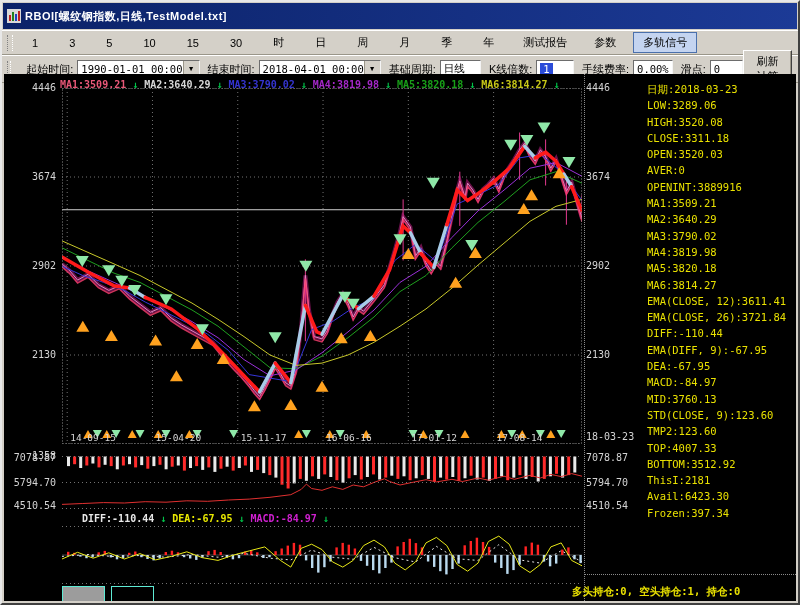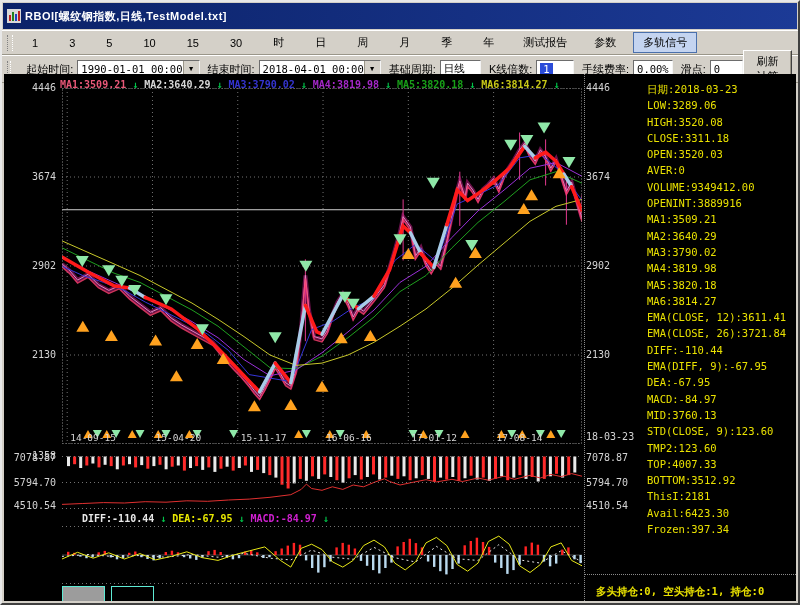--- a/index.html
+++ b/index.html
@@ -42,21 +42,21 @@
   .dn-arrow{color:#00c44a;}
   .macd-row{position:absolute;left:62px;top:439px;font-family:"DejaVu Sans Mono",monospace;
     font-size:10px;font-weight:bold;white-space:nowrap;padding-left:16px;}
   .tick{position:absolute;font-family:"DejaVu Sans Mono",monospace;font-size:10px;color:#d4d4d4;white-space:nowrap;}
   .left-tick{left:2px;width:50px;text-align:right;}
   .right-tick{left:582px;}
   .vsep{position:absolute;left:580px;top:0;bottom:0;border-left:1px dotted #8a8a8a;}
   .info-panel{position:absolute;left:643px;top:7px;color:#e9e100;
     font-family:"DejaVu Sans Mono",monospace;font-size:10.5px;line-height:16.3px;white-space:nowrap;}
   .panel-divider{position:absolute;left:581px;right:0;top:500px;border-top:1px dotted #8a8a8a;}
-  .pos-line{position:absolute;left:592px;top:511px;color:#e9e100;
+  .pos-line{position:absolute;left:568px;top:511px;color:#e9e100;
     font-family:"DejaVu Sans Mono",monospace;font-size:10.5px;font-weight:bold;white-space:nowrap;}
   .ind-btns{position:absolute;left:58px;top:512px;display:flex;gap:6px;}
   .ind-btn{font-family:"DejaVu Sans Mono",monospace;font-size:12px;font-weight:bold;
     padding:14px 6px;border:1px solid #5eead4;color:#d8c020;background:#000;cursor:default;}
   .ind-btn.active{background:#9c9c9c;color:#6a5a00;}
 </style>
 </head>
 <body>
 
 <div class="window">
@@ -132,21 +132,20 @@
     <div class="ma-row"><span style="color: rgb(232, 88, 120);">MA1:3509.21</span><span class="dn-arrow">↓</span><span style="color: rgb(216, 216, 216);">MA2:3640.29</span><span class="dn-arrow">↓</span><span style="color: rgb(52, 52, 208);">MA3:3790.02</span><span class="dn-arrow">↓</span><span style="color: rgb(164, 40, 200);">MA4:3819.98</span><span class="dn-arrow">↓</span><span style="color: rgb(24, 160, 24);">MA5:3820.18</span><span class="dn-arrow">↓</span><span style="color: rgb(200, 200, 24);">MA6:3814.27</span><span class="dn-arrow">↓</span></div>
     <div class="macd-row"><span style="color: rgb(232, 232, 232);">DIFF:-110.44</span><span class="dn-arrow">↓</span><span style="color: rgb(232, 232, 0);">DEA:-67.95</span><span class="dn-arrow">↓</span><span style="color: rgb(208, 32, 208);">MACD:-84.97</span><span class="dn-arrow">↓</span></div>
     <div class="vsep"></div>
     <div class="info-panel">
         <div class="info-line">日期:2018-03-23</div>
         <div class="info-line">LOW:3289.06</div>
         <div class="info-line">HIGH:3520.08</div>
         <div class="info-line">CLOSE:3311.18</div>
         <div class="info-line">OPEN:3520.03</div>
         <div class="info-line">AVER:0</div>
-        <div class="info-line">VOLUME:9349412.00</div>
         <div class="info-line">OPENINT:3889916</div>
         <div class="info-line">MA1:3509.21</div>
         <div class="info-line">MA2:3640.29</div>
         <div class="info-line">MA3:3790.02</div>
         <div class="info-line">MA4:3819.98</div>
         <div class="info-line">MA5:3820.18</div>
         <div class="info-line">MA6:3814.27</div>
         <div class="info-line">EMA(CLOSE, 12):3611.41</div>
         <div class="info-line">EMA(CLOSE, 26):3721.84</div>
         <div class="info-line">DIFF:-110.44</div>

